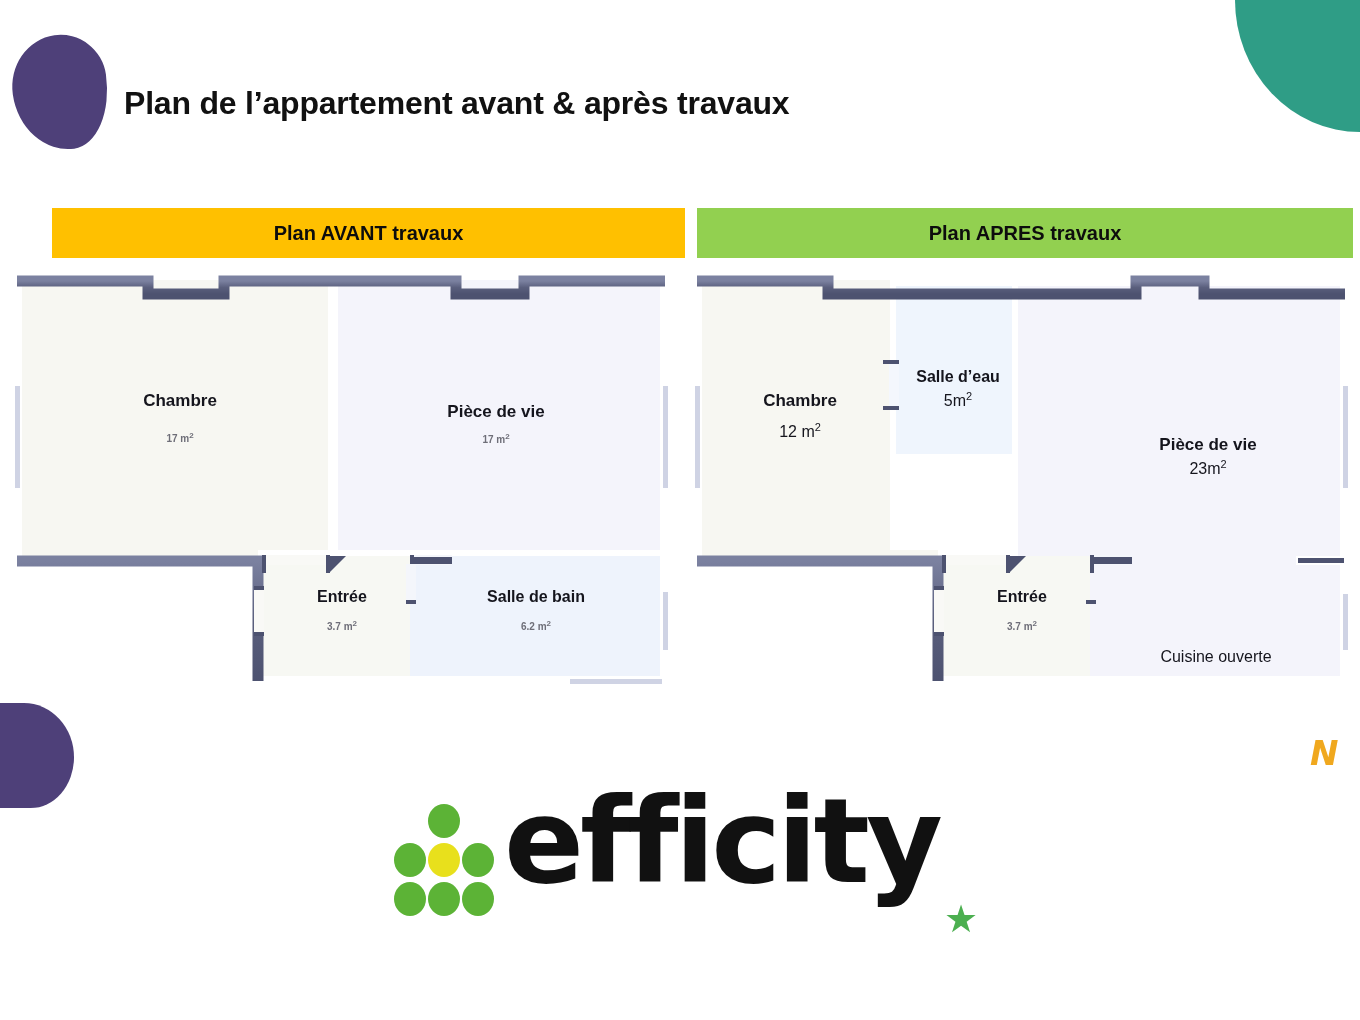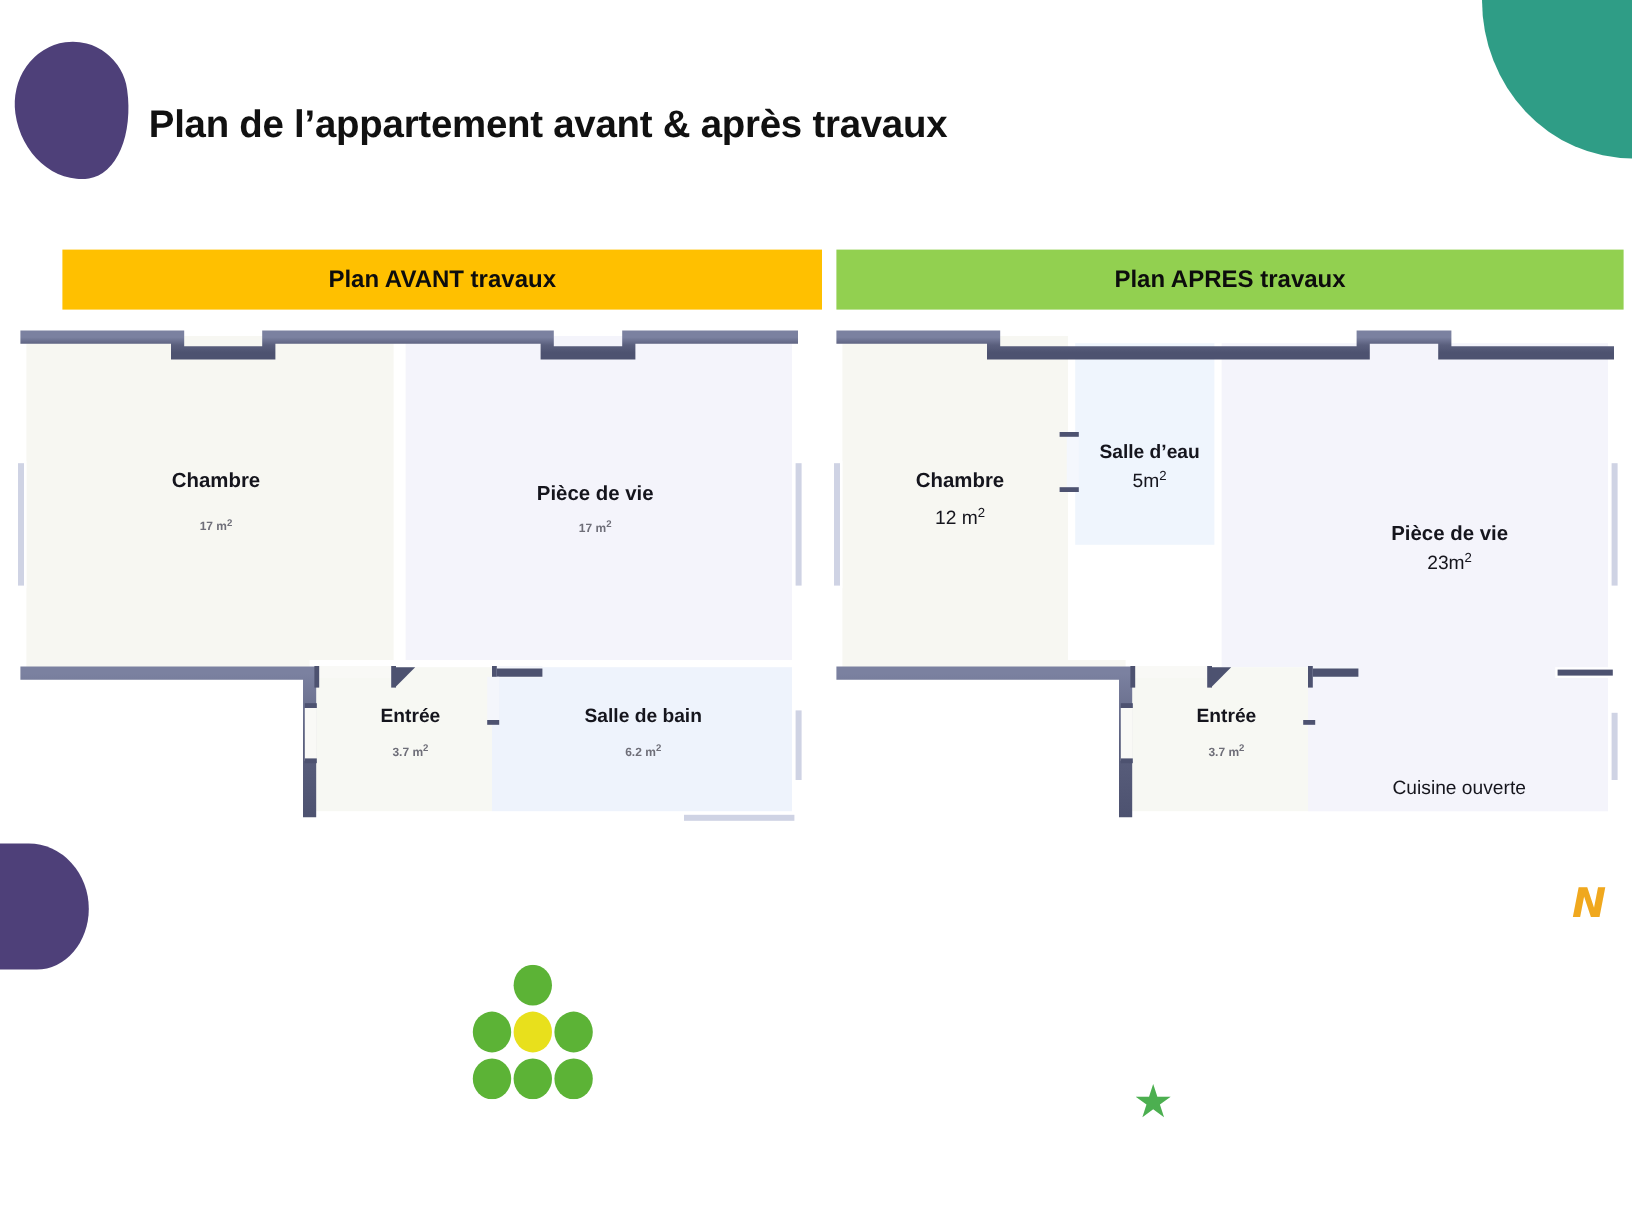--- a/index.html
+++ b/index.html
@@ -317,16 +317,17 @@
 <div id="logo">
   <svg id="logo-dots" width="104" height="112" viewBox="0 0 104 112" xmlns="http://www.w3.org/2000/svg">
     <ellipse cx="52" cy="17" rx="16" ry="17" fill="#5cb336"></ellipse>
     <ellipse cx="18" cy="56" rx="16" ry="17" fill="#5cb336"></ellipse>
     <ellipse cx="52" cy="56" rx="16" ry="17" fill="#e8e01c"></ellipse>
     <ellipse cx="86" cy="56" rx="16" ry="17" fill="#5cb336"></ellipse>
     <ellipse cx="18" cy="95" rx="16" ry="17" fill="#5cb336"></ellipse>
     <ellipse cx="52" cy="95" rx="16" ry="17" fill="#5cb336"></ellipse>
     <ellipse cx="86" cy="95" rx="16" ry="17" fill="#5cb336"></ellipse>
   </svg>
+  <div id="logo-wordmark">efficity</div>
   <div id="logo-star">★</div>
 </div>
 
 <div id="n-mark">N</div>
 
 </body></html>

